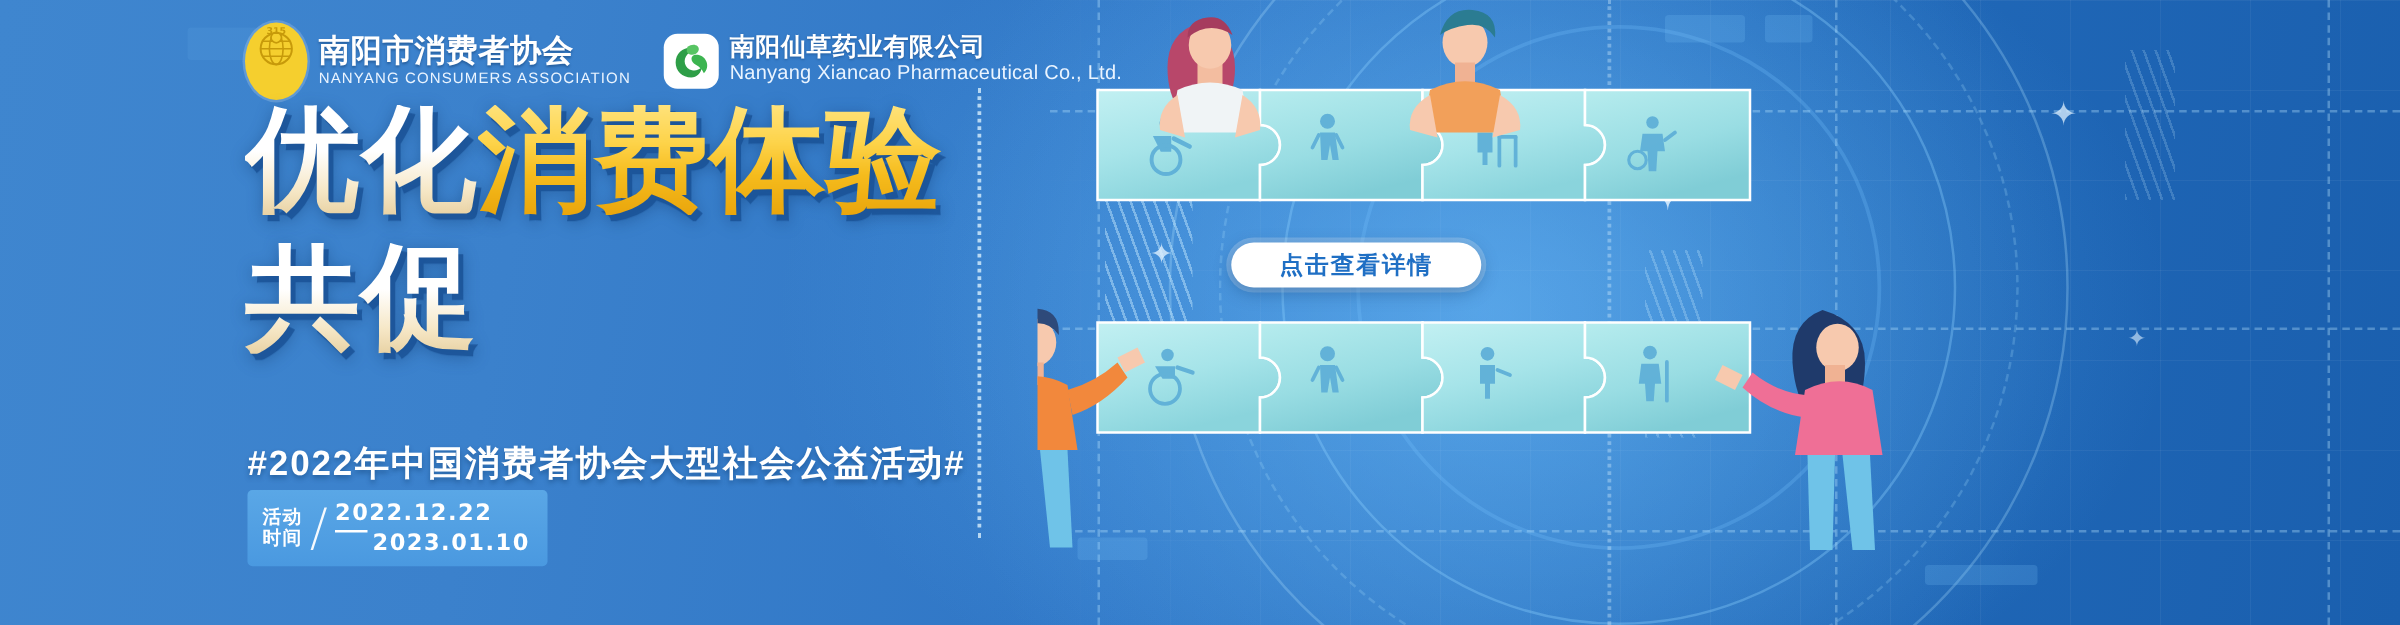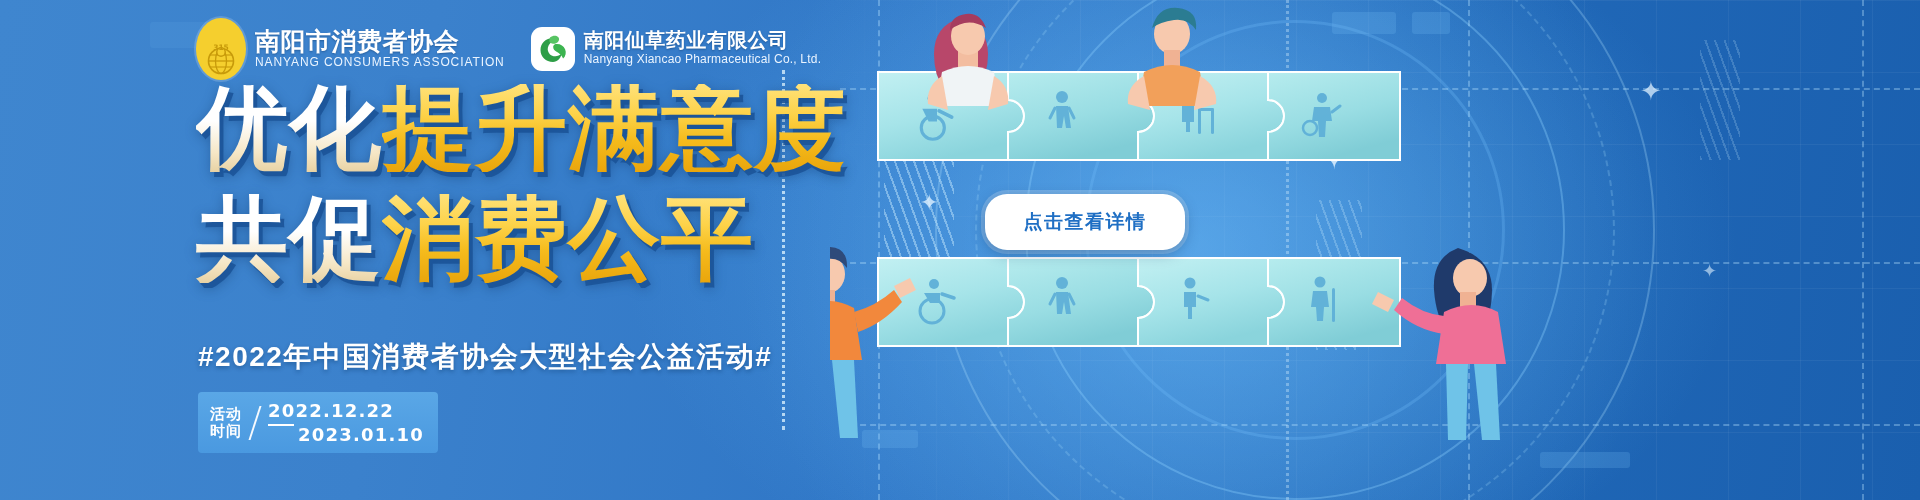--- a/index.html
+++ b/index.html
@@ -50,36 +50,36 @@
   }
   .chip {
     position:absolute; background:rgba(120,190,245,.22); border-radius:3px;
   }
   
   .left { position:absolute; left:0; top:0; width:830px; height:500px; }
   .logos { position:absolute; left:196px; top:18px; display:flex; align-items:center; gap:26px; }
   .logo-block { display:flex; align-items:center; gap:9px; }
   .logo-mark-315 {
     width:50px; height:62px; border-radius:50%;
-    background:#f5cf2e; display:flex; align-items:flex-end; justify-content:center;
+    background:#f5cf2e; display:flex; align-items:flex-start; justify-content:center;
     box-shadow:0 0 0 2px rgba(255,255,255,.18);
   }
   .logo-mark-leaf {
     width:44px; height:44px; border-radius:11px; background:#ffffff;
     display:flex; align-items:center; justify-content:center;
   }
   .logo-text { display:flex; flex-direction:column; justify-content:center; }
   .logo-cn {
     color:#ffffff; font-size:25px; font-weight:bold; letter-spacing:.5px;
     line-height:1.08; white-space:nowrap;
     text-shadow:0 1px 2px rgba(10,50,100,.45);
   }
   .logo-cn.small { font-size:20px; }
   .logo-en {
-    color:#eaf4ff; font-size:12px; letter-spacing:.2px; white-space:nowrap; line-height:1.3;
+    color:#eaf4ff; font-size:16px; letter-spacing:.2px; white-space:nowrap; line-height:1.3;
   }
   .logo-en.wide { letter-spacing:.9px; font-size:12px; }
 
   .headline { position:absolute; left:196px; top:84px; }
   .hl-line { display:flex; align-items:flex-end; white-space:nowrap; line-height:.96; }
   .hl-line + .hl-line { margin-top:22px; }
   .hl {
     font-size:92px; font-weight:bold; letter-spacing:1px;
     font-family:"Liberation Sans","DejaVu Sans",sans-serif;
   }
@@ -90,21 +90,21 @@
     text-shadow:0 0 0 rgba(0,0,0,0);
     filter:drop-shadow(4px 5px 0 rgba(26,82,150,.85)) drop-shadow(0 2px 6px rgba(10,50,100,.35));
   }
   .hl.gold {
     background:linear-gradient(#ffe27a 0%, #fdd34a 34%, #f5bb1c 64%, #e9a50c 100%);
     -webkit-background-clip:text; background-clip:text; -webkit-text-fill-color:transparent;
     filter:drop-shadow(4px 5px 0 rgba(26,82,150,.85)) drop-shadow(0 2px 6px rgba(10,50,100,.35));
   }
 
   .subtitle {
-    position:absolute; left:198px; top:338px;
+    position:absolute; left:198px; top:352px;
     color:#ffffff; font-size:28px; font-weight:bold; letter-spacing:1.5px;
     white-space:nowrap; text-shadow:0 2px 4px rgba(12,55,105,.45);
   }
   .tagrow { position:absolute; left:198px; top:392px; display:flex; align-items:center; gap:18px; }
   .tagline {
     color:#ffffff; font-size:34px; font-weight:bold; letter-spacing:1px; white-space:nowrap;
     text-shadow:0 2px 5px rgba(12,55,105,.5);
   }
   .datebox {
     display:flex; align-items:center; gap:10px;
@@ -121,21 +121,21 @@
   .dates .d {
     color:#ffffff; font-size:18px; font-weight:bold; letter-spacing:1.2px; white-space:nowrap;
     font-family:"DejaVu Sans","Liberation Sans",sans-serif;
   }
   .dates .d2 { display:flex; align-items:flex-start; gap:4px; }
   .dash-lead { display:inline-block; width:26px; height:2px; background:#ffffff; }
 
   
   .right { position:absolute; left:830px; top:0; width:1090px; height:500px; }
   .cta {
-    position:absolute; left:985px; top:194px; width:200px; height:56px;
+    position:absolute; left:985px; top:194px; width:200px; height:36px;
     background:#ffffff; border-radius:22px;
     display:flex; align-items:center; justify-content:center;
     box-shadow:0 4px 14px rgba(8,45,95,.35), 0 0 0 4px rgba(255,255,255,.22);
     cursor:pointer;
   }
   .cta span {
     color:#1f6fc4; font-size:19px; font-weight:bold; letter-spacing:1.5px; white-space:nowrap;
   }
 </style>
 </head>
@@ -212,25 +212,24 @@
           <div class="logo-cn small">南阳仙草药业有限公司</div>
           <div class="logo-en">Nanyang Xiancao Pharmaceutical Co., Ltd.</div>
         </div>
       </div>
 
     </div>
 
     <div class="headline">
       <div class="hl-line">
         <span class="hl white">优化</span>
-        <span class="hl gold">提升满意度</span>
+        <span class="hl gold">消费体验</span>
       </div>
       <div class="hl-line">
         <span class="hl white">共促</span>
-        <span class="hl gold">消费公平</span>
       </div>
     </div>
 
     <div class="subtitle">#2022年中国消费者协会大型社会公益活动#</div>
 
     <div class="tagrow">
       <div class="datebox">
         <div>
           <div class="lbl">活动</div>
           <div class="lbl">时间</div>

